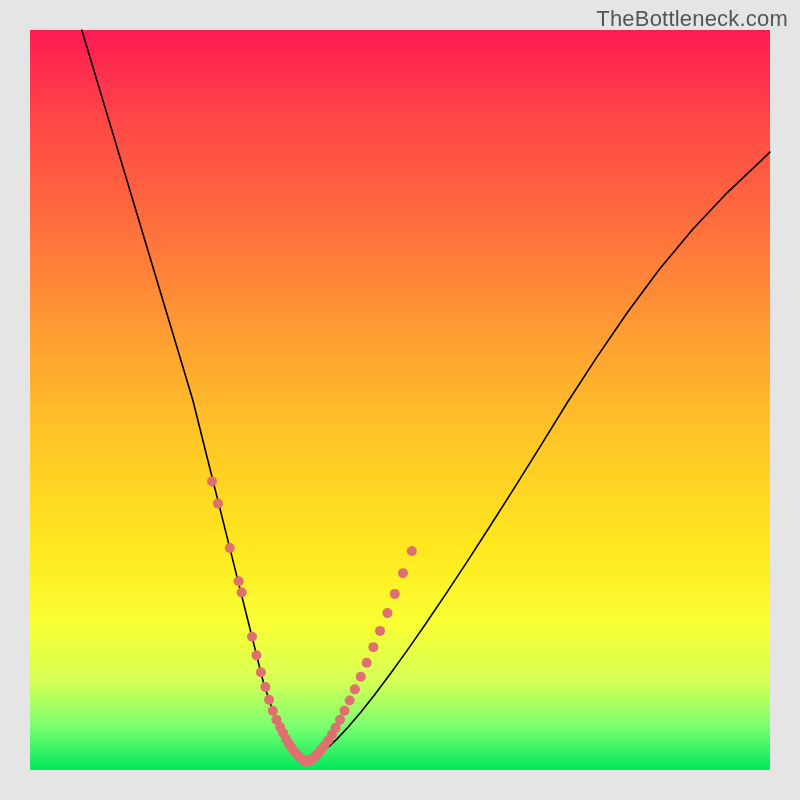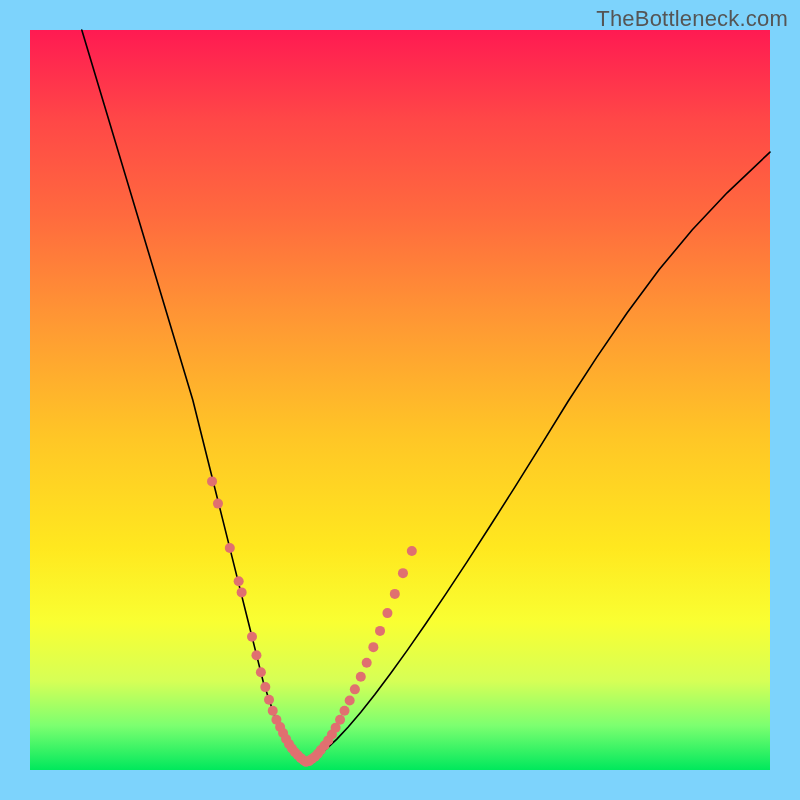--- a/index.html
+++ b/index.html
@@ -8,21 +8,21 @@
     width: 800px;
     height: 800px;
     overflow: hidden;
     font-family: Arial, Helvetica, sans-serif;
     background: #000;
   }
   .frame {
     position: relative;
     width: 800px;
     height: 800px;
-    background: #7dd3fc;
+    background: #e5e5e5;
     text-align: right;
   }
   .plot-area {
     position: absolute;
     left: 30px;
     top: 30px;
     width: 740px;
     height: 740px;
     background: linear-gradient(to bottom,
       #ff1a52 0%,

